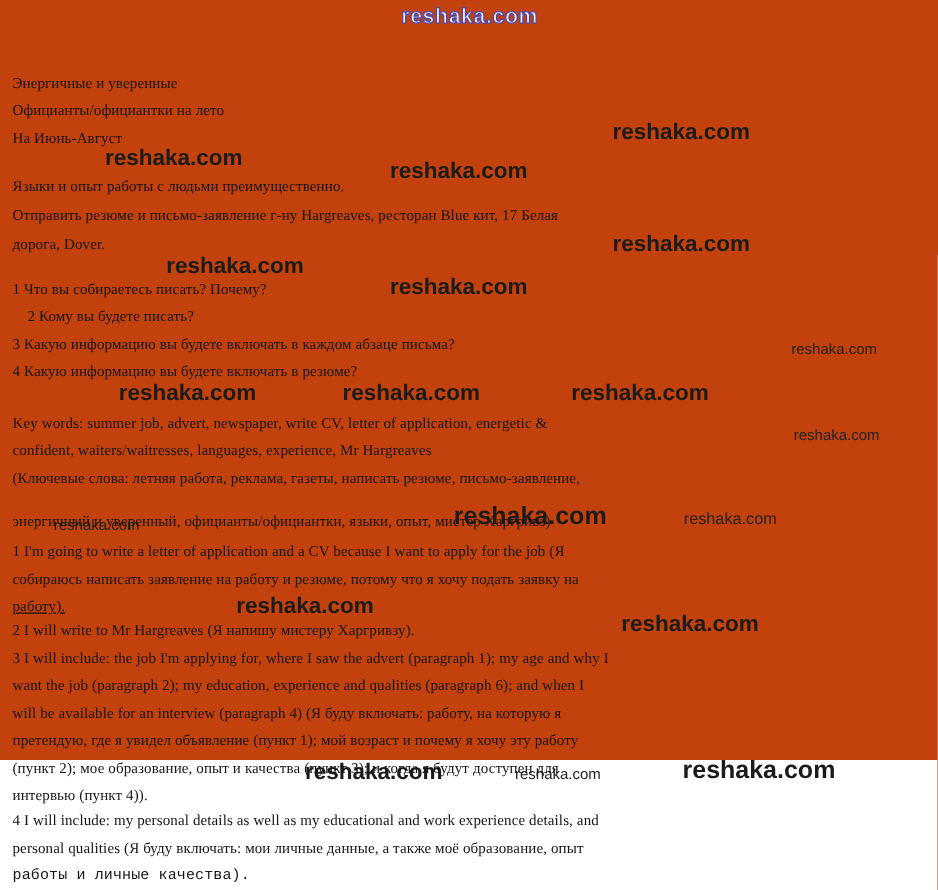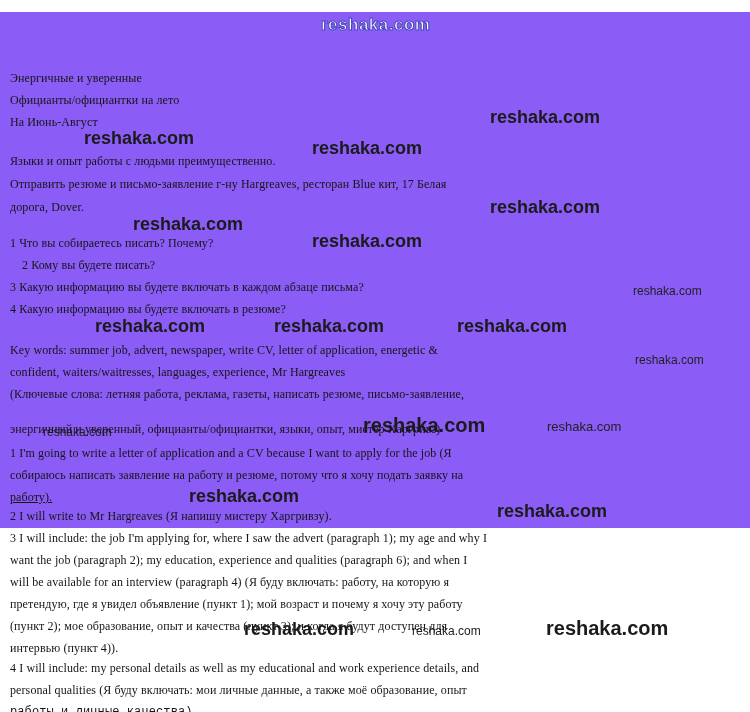--- a/index.html
+++ b/index.html
@@ -4,23 +4,23 @@
 <style>
   html, body { margin: 0; padding: 0; }
   body {
     width: 750px; height: 712px;
     background: #ffffff;
     font-family: "Liberation Serif", "DejaVu Serif", serif;
     position: relative;
     overflow: hidden;
   }
   .page {
-    position: absolute; left: 0; top: 12px;
-    width: 750px; height: 516px;
-    background: #8b5cf6;
+    position: absolute; left: 0; top: 0;
+    width: 750px; height: 608px;
+    background: #c2410c;
   }
   .ln {
     position: absolute;
     left: 10px;
     font-size: 12px;
     line-height: 18px;
     color: #151515;
     white-space: nowrap;
     letter-spacing: 0.1px;
   }

